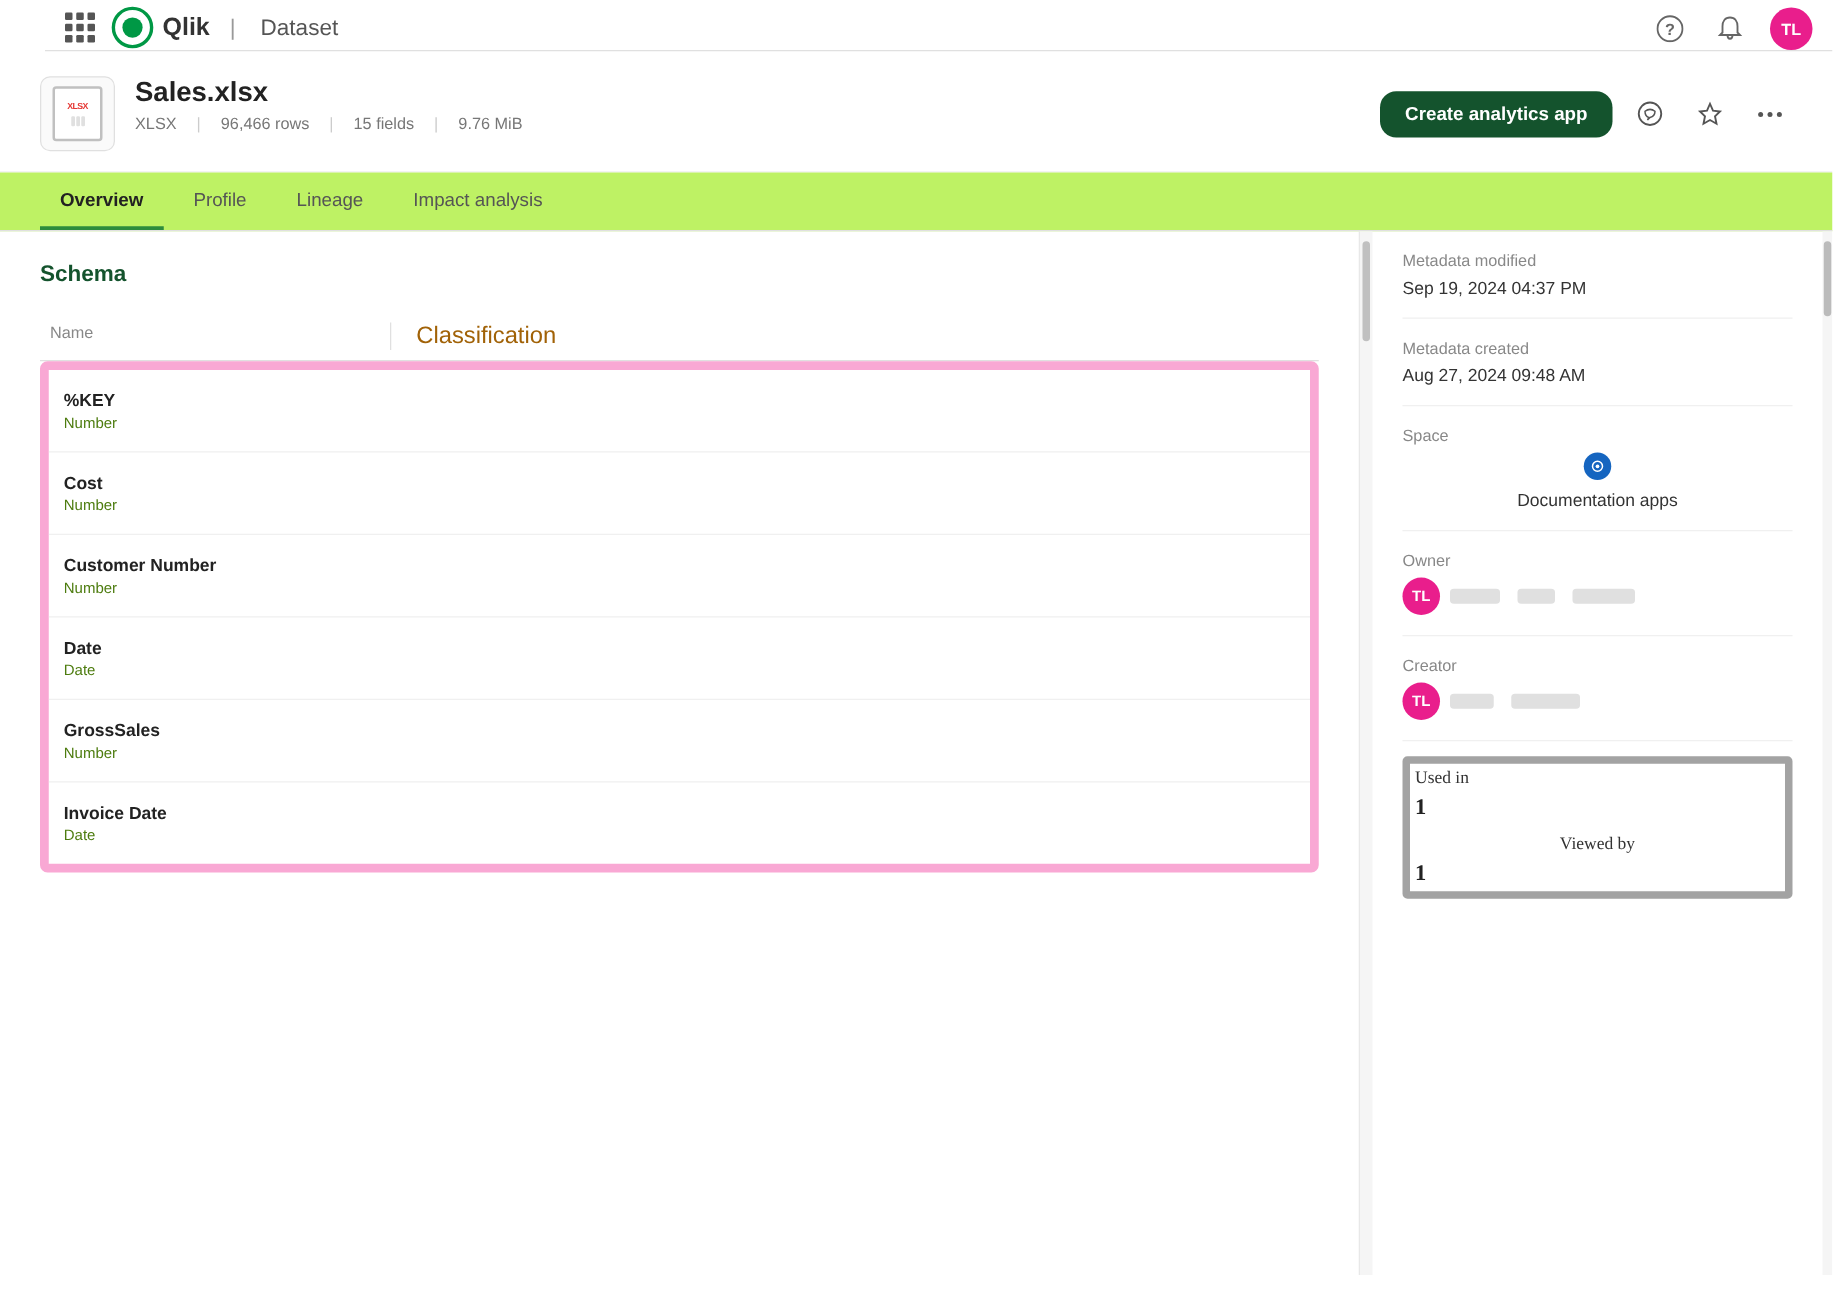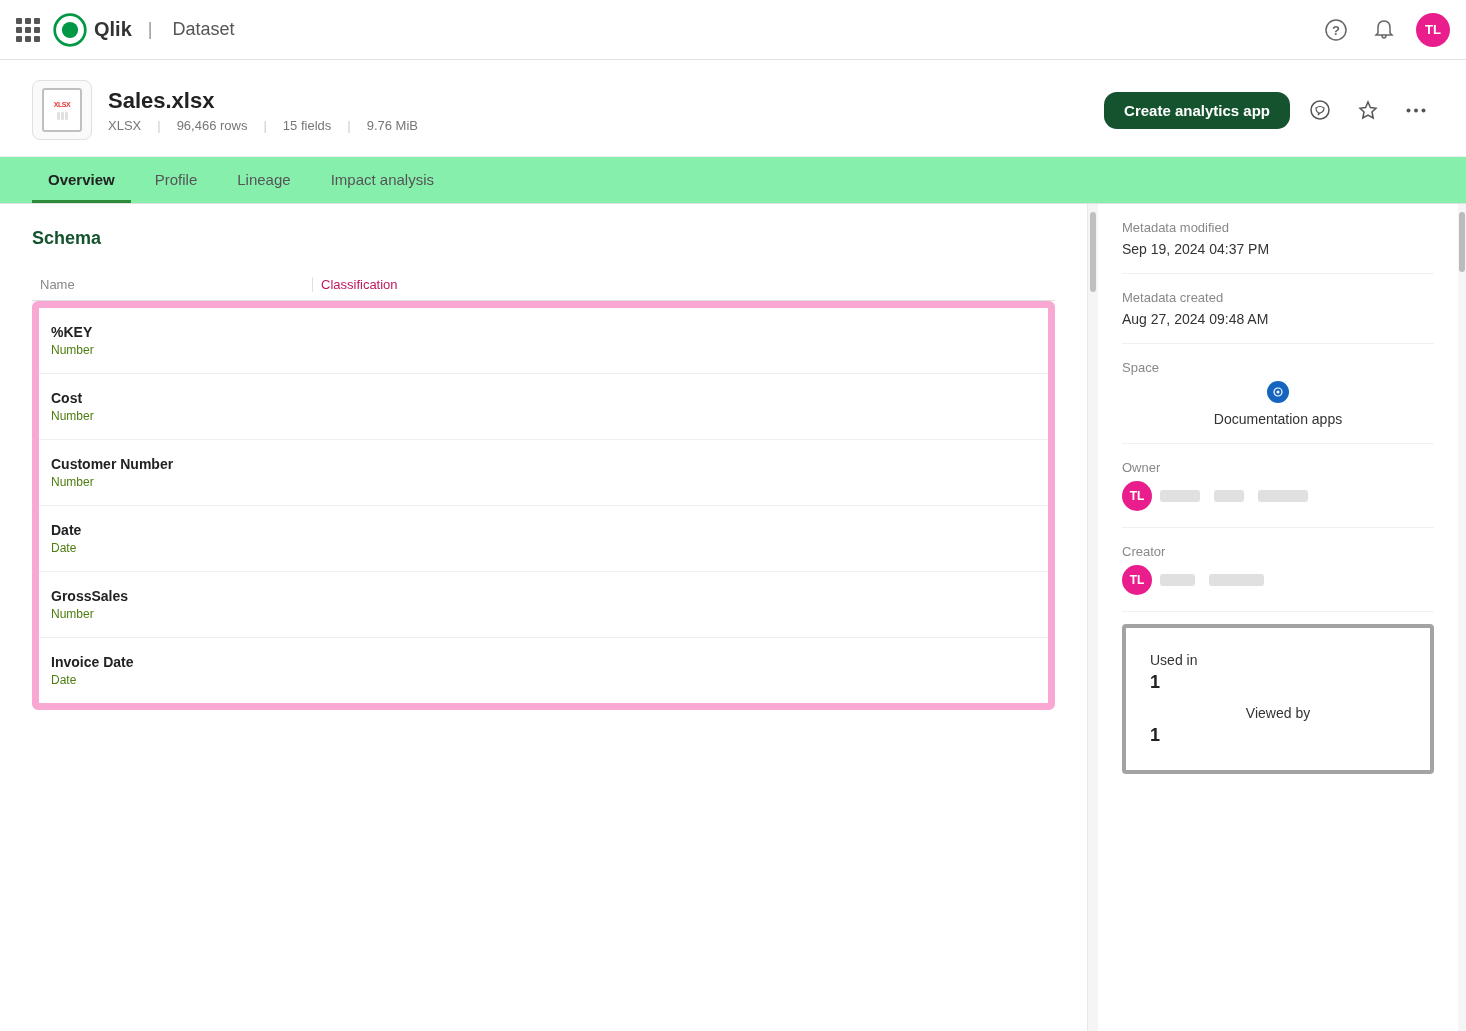--- a/index.html
+++ b/index.html
@@ -1,36 +1,37 @@
 <!DOCTYPE html>
 <html><head>
   <meta charset="utf-8">
   <style>
     * { box-sizing: border-box; margin: 0; padding: 0; }
     body { font-family: 'Segoe UI', Arial, sans-serif; background: #fff; color: #333; font-size: 14px; }
 
     
     .topnav {
-      display: flex; align-items: center; height: 60px;
+      display: flex; align-items: flex-end; height: 41px;
       padding: 0 16px; border-bottom: 1px solid #e0e0e0;
       background: #fff;
+      margin-left: 36px;
     }
     .topnav-left { display: flex; align-items: center; gap: 12px; flex: 1; }
     .grid-icon { display: grid; grid-template-columns: repeat(3,6px); gap: 3px; cursor: pointer; }
     .grid-dot { width: 6px; height: 6px; background: #555; border-radius: 1px; }
     .qlik-logo { display: flex; align-items: center; gap: 6px; }
     .qlik-logo-svg { width: 36px; height: 36px; }
     .app-title { font-size: 18px; color: #555; font-weight: 400; margin-left: 4px; }
     .topnav-right { display: flex; align-items: center; gap: 16px; }
     .nav-icon-btn { width: 32px; height: 32px; border-radius: 50%; background: none; border: none; cursor: pointer; display: flex; align-items: center; justify-content: center; color: #555; font-size: 18px; }
     .avatar { width: 34px; height: 34px; border-radius: 50%; background: #e91e8c; color: #fff; display: flex; align-items: center; justify-content: center; font-size: 13px; font-weight: 600; cursor: pointer; }
 
     
     .dataset-header {
-      display: flex; align-items: center; padding: 20px 32px 16px 32px;
+      display: flex; padding: 20px 32px 16px 32px;
       border-bottom: 1px solid #f0f0f0;
     }
     .dataset-icon-box {
       width: 60px; height: 60px; border-radius: 8px; border: 1px solid #e0e0e0;
       background: #fafafa; display: flex; align-items: center; justify-content: center;
       margin-right: 16px; flex-shrink: 0;
     }
     .dataset-icon-inner {
       width: 40px; height: 44px; border: 2px solid #c0c0c0; border-radius: 3px;
       position: relative; background: #fff; display: flex; align-items: center; justify-content: center;
@@ -46,21 +47,21 @@
     }
     .action-icon-btn {
       width: 36px; height: 36px; border-radius: 50%; background: none; border: none;
       cursor: pointer; display: flex; align-items: center; justify-content: center;
       color: #555; font-size: 18px;
     }
 
     
     .tabs-bar {
       display: flex; align-items: center; padding: 0 32px;
-      border-bottom: 1px solid #e0e0e0; background: #86efac;
+      border-bottom: 1px solid #e0e0e0; background: #bef264;
     }
     .tab {
       padding: 14px 16px 12px; font-size: 15px; cursor: pointer;
       color: #555; border-bottom: 3px solid transparent; font-weight: 500; margin-right: 8px;
     }
     .tab.active { color: #222; border-bottom: 3px solid #2d8c3c; font-weight: 600; }
 
     
     .main-layout {
       display: flex; height: calc(1031px - 56px - 88px - 52px); overflow: hidden;
@@ -70,21 +71,21 @@
     .left-panel {
       flex: 1; overflow-y: auto; padding: 24px 32px;
       border-right: 1px solid #e8e8e8;
     }
     .left-panel::-webkit-scrollbar { width: 8px; }
     .left-panel::-webkit-scrollbar-thumb { background: #ccc; border-radius: 4px; }
 
     .schema-title { font-size: 18px; font-weight: 700; color: #14532d; margin-bottom: 20px; }
     .schema-header { display: flex; padding: 8px 0; border-bottom: 1px solid #e0e0e0; margin-bottom: 0; }
     .schema-col-name { flex: 0 0 280px; color: #888; font-size: 13px; font-weight: 500; padding: 0 8px; }
-    .schema-col-class { flex: 1; color: #be185d; font-size: 13px; font-weight: 500; padding: 0 8px; border-left: 1px solid #e0e0e0; }
+    .schema-col-class { flex: 1; color: #a16207; font-size: 19px; font-weight: 500; padding: 0 20px; border-left: 1px solid #e0e0e0; }
 
     .schema-list { border: 7px solid #f9a8d4; border-radius: 6px; overflow: hidden; }
     .schema-row { display: flex; padding: 16px 12px; border-bottom: 1px solid #f0f0f0; align-items: flex-start; }
     .schema-row:last-child { border-bottom: none; }
     .schema-field-name { font-size: 14px; font-weight: 600; color: #222; }
     .schema-field-type { font-size: 12px; color: #4d7c0f; margin-top: 3px; }
     .schema-field-left { flex: 0 0 280px; }
     .schema-field-right { flex: 1; }
 
     
@@ -102,22 +103,23 @@
 
     .space-item { display: flex; align-items: center; gap: 8px; flex-direction: column; }
     .space-icon { width: 22px; height: 22px; border-radius: 50%; background: #1565c0; display: flex; align-items: center; justify-content: center; color: #fff; font-size: 11px; }
 
     .owner-row, .creator-row { display: flex; align-items: center; gap: 8px; }
     .owner-avatar { width: 30px; height: 30px; border-radius: 50%; background: #e91e8c; color: #fff; display: flex; align-items: center; justify-content: center; font-size: 12px; font-weight: 600; }
     .placeholder-text { display: inline-block; height: 12px; border-radius: 3px; background: #e0e0e0; }
 
     
     .usage-box {
-      border: 4px solid #a3a3a3; border-radius: 4px; padding: 24px;
+      border: 6px solid #a3a3a3; border-radius: 4px; padding: 4px;
       margin: 12px 0;
+      font-family: Liberation Serif, serif;
     }
     .usage-label { font-size: 14px; color: #333; font-weight: 500; margin-bottom: 4px; }
     .usage-value { font-size: 18px; font-weight: 600; color: #222; margin-bottom: 12px; }
     .viewed-label { font-size: 14px; color: #333; font-weight: 500; margin-bottom: 4px; text-align: center; }
     .viewed-value { font-size: 18px; font-weight: 600; color: #222; }
 
     
     .outer-right-scroll {
       width: 8px; flex-shrink: 0; background: #f5f5f5;
       display: flex; flex-direction: column; align-items: center; padding: 4px 0;

